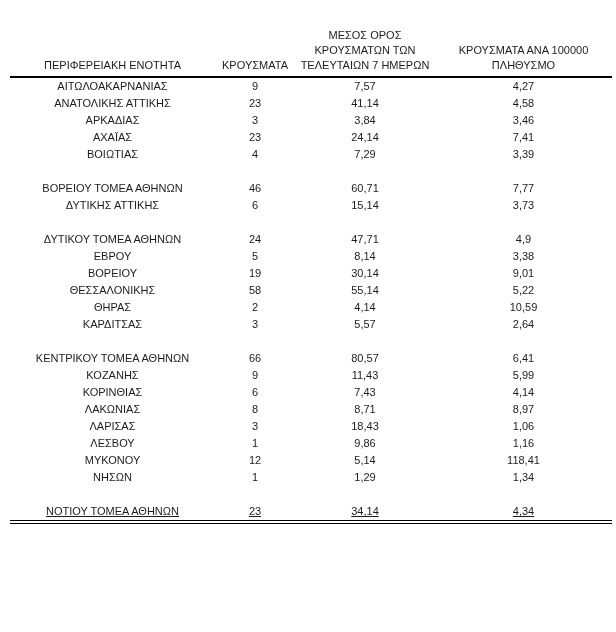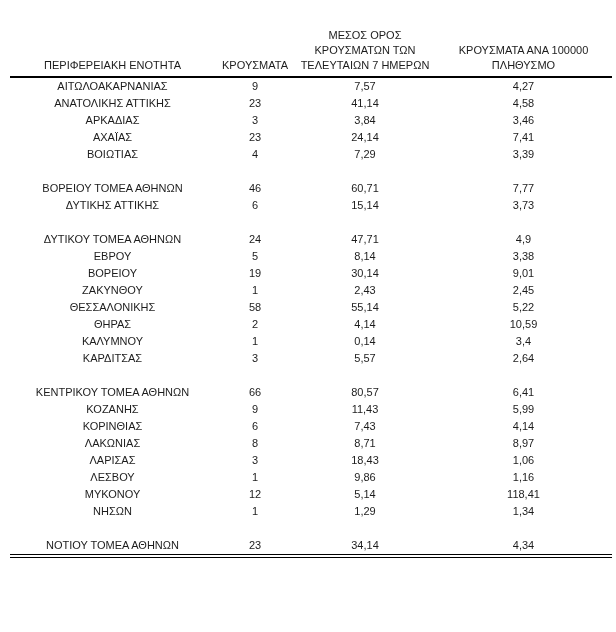--- a/index.html
+++ b/index.html
@@ -34,20 +34,21 @@
     line-height: 17px;
     padding: 0 2px;
     white-space: nowrap;
     overflow: hidden;
   }
   tr.spacer-row td {
     height: 17px;
   }
   tr.last-row td {
     border-bottom: 4px double #000;
+    text-decoration: underline;
   }
 </style>
 </head>
 <body>
 
 <div class="sheet">
   <table class="cases-table">
     <colgroup>
       <col style="width:205px">
       <col style="width:80px">
@@ -134,42 +135,30 @@
           <td>8,14</td>
           <td>3,38</td>
         </tr>
         <tr>
           <td>ΒΟΡΕΙΟΥ</td>
           <td>19</td>
           <td>30,14</td>
           <td>9,01</td>
         </tr>
         <tr>
-          <td>ΖΑΚΥΝΘΟΥ</td>
-          <td>1</td>
-          <td>2,43</td>
-          <td>2,45</td>
-        </tr>
-        <tr>
           <td>ΘΕΣΣΑΛΟΝΙΚΗΣ</td>
           <td>58</td>
           <td>55,14</td>
           <td>5,22</td>
         </tr>
         <tr>
           <td>ΘΗΡΑΣ</td>
           <td>2</td>
           <td>4,14</td>
           <td>10,59</td>
-        </tr>
-        <tr>
-          <td>ΚΑΛΥΜΝΟΥ</td>
-          <td>1</td>
-          <td>0,14</td>
-          <td>3,4</td>
         </tr>
         <tr>
           <td>ΚΑΡΔΙΤΣΑΣ</td>
           <td>3</td>
           <td>5,57</td>
           <td>2,64</td>
         </tr>
         <tr class="spacer-row">
           <td colspan="4"></td>
         </tr>

